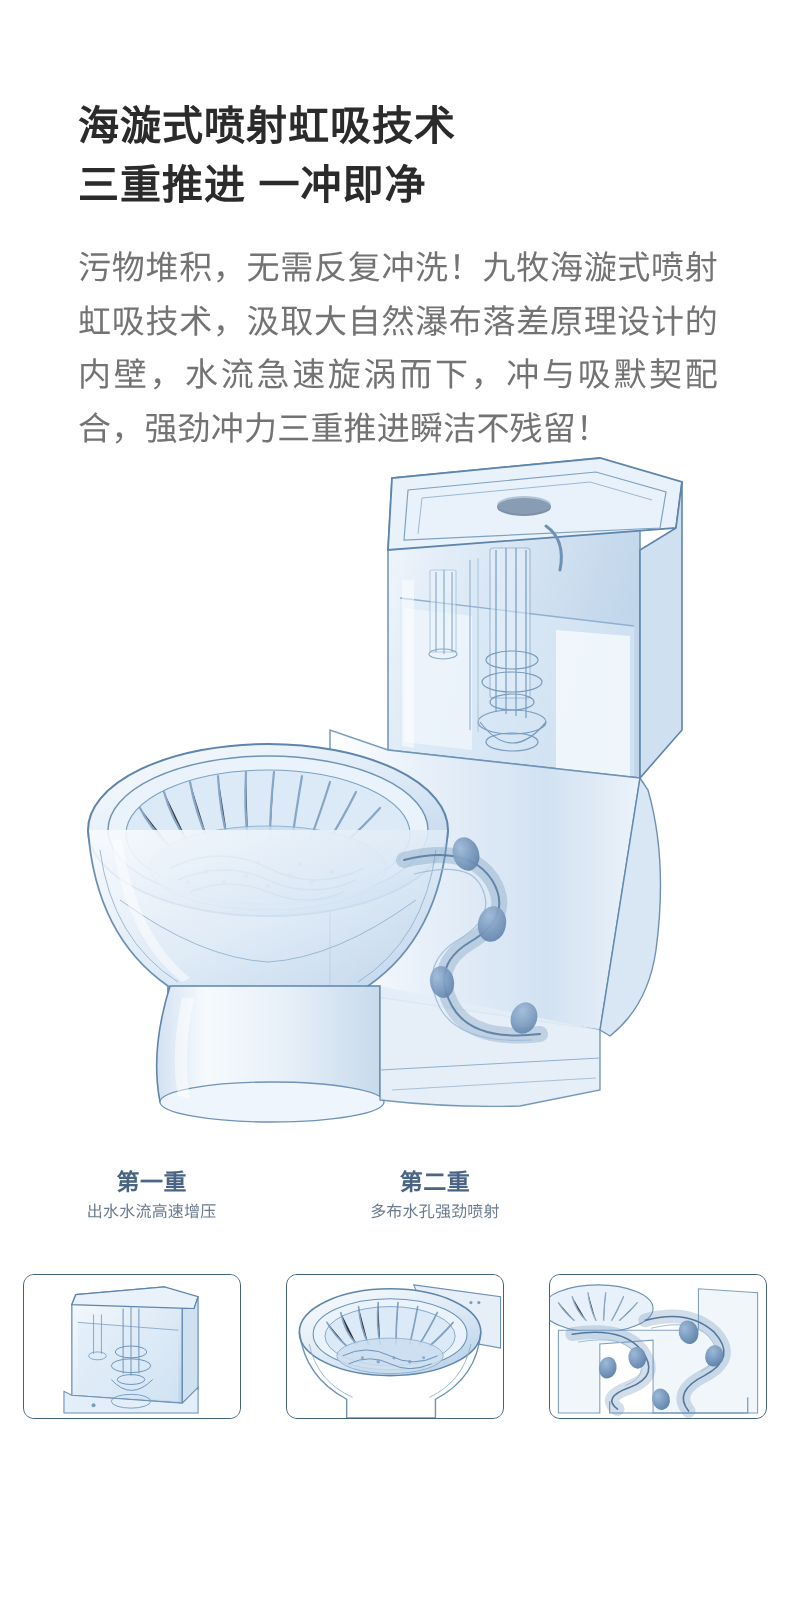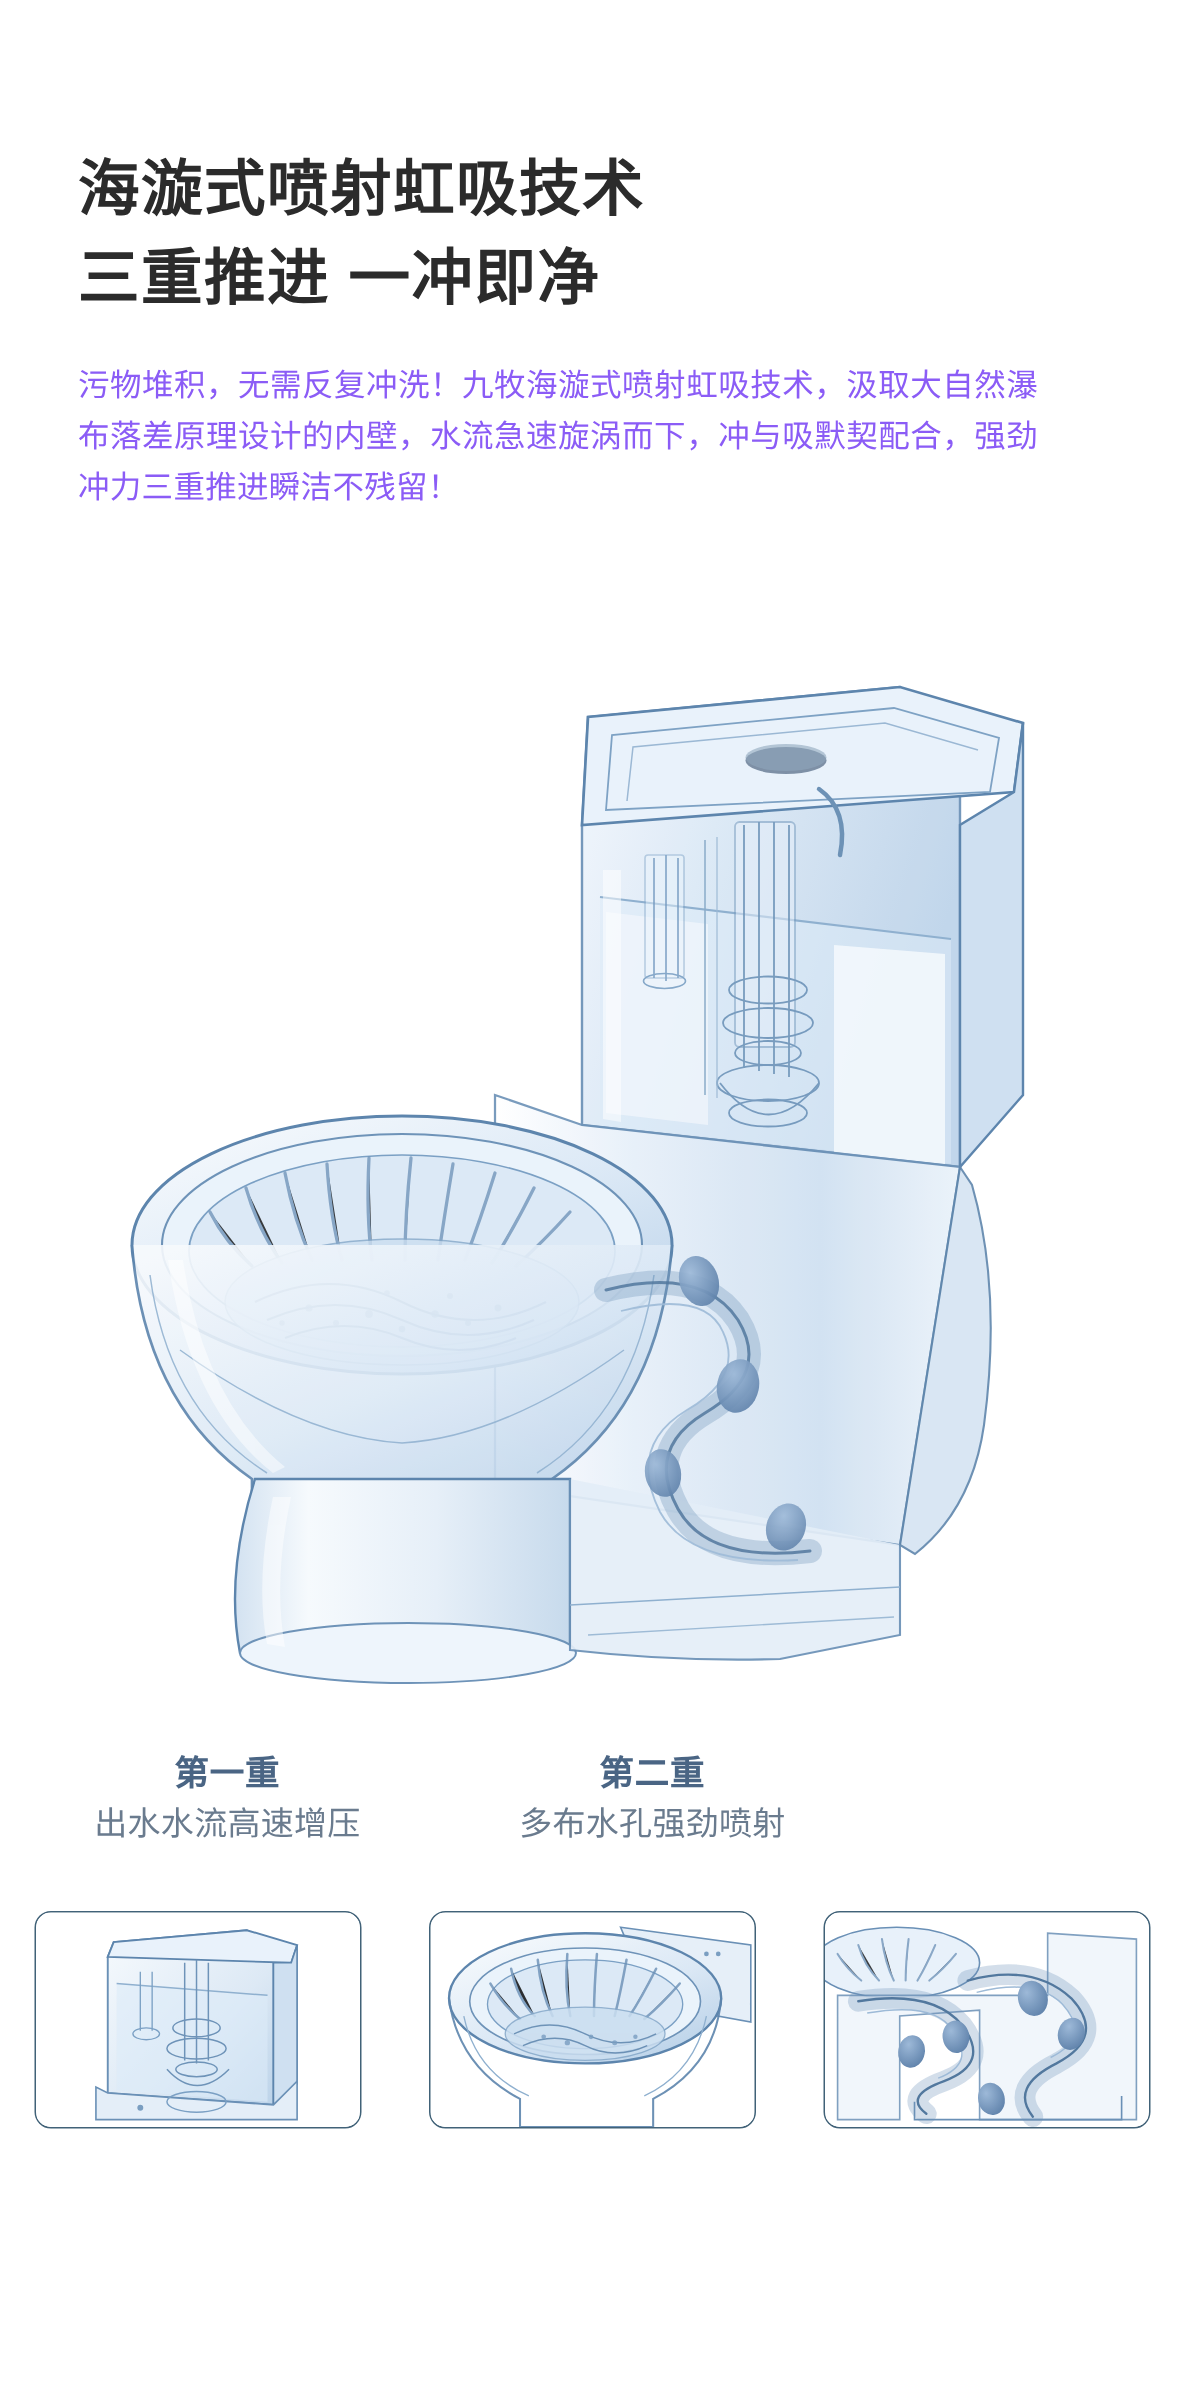--- a/index.html
+++ b/index.html
@@ -13,39 +13,39 @@
     height: 1599px;
     position: relative;
     overflow: hidden;
     font-family: "Liberation Sans", "DejaVu Sans", sans-serif;
     -webkit-font-smoothing: antialiased;
   }
 
   
   .header {
     position: absolute;
-    left: 52px;
+    left: 78px;
     top: 96px;
     width: 680px;
   }
   .headline {
     color: #2b2b2b;
     font-size: 41px;
     font-weight: bold;
     line-height: 1.48;
     letter-spacing: 1px;
     white-space: nowrap;
   }
   .headline-line2 {
     margin-top: -2px;
   }
   .subcopy {
     margin-top: 26px;
-    color: #8b5cf6;
-    font-size: 21px;
+    color: #737373;
+    font-size: 33px;
     line-height: 1.62;
     letter-spacing: 0.2px;
     width: 640px;
     text-align: justify;
     text-justify: inter-ideograph;
   }
 
   
   .hero {
     position: absolute;
@@ -74,21 +74,21 @@
   .feature-title {
     color: #4a6584;
     font-size: 23px;
     font-weight: bold;
     line-height: 1.25;
     letter-spacing: 0.5px;
   }
   .feature-desc {
     margin-top: 5px;
     color: #6a7b8e;
-    font-size: 22px;
+    font-size: 16px;
     line-height: 1.3;
     letter-spacing: 0.2px;
     white-space: nowrap;
   }
 
   
   .cards {
     position: absolute;
     left: 0;
     top: 1274px;

